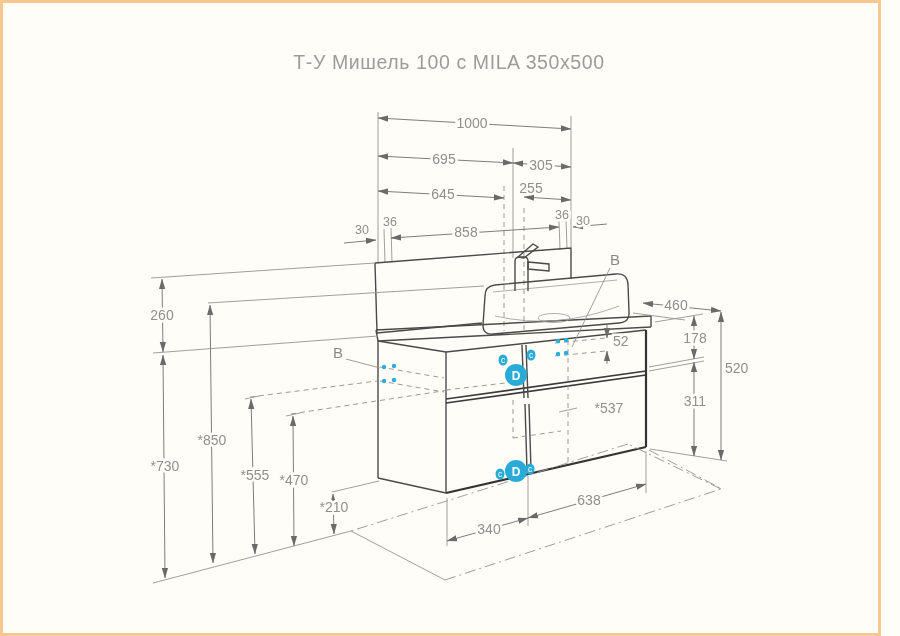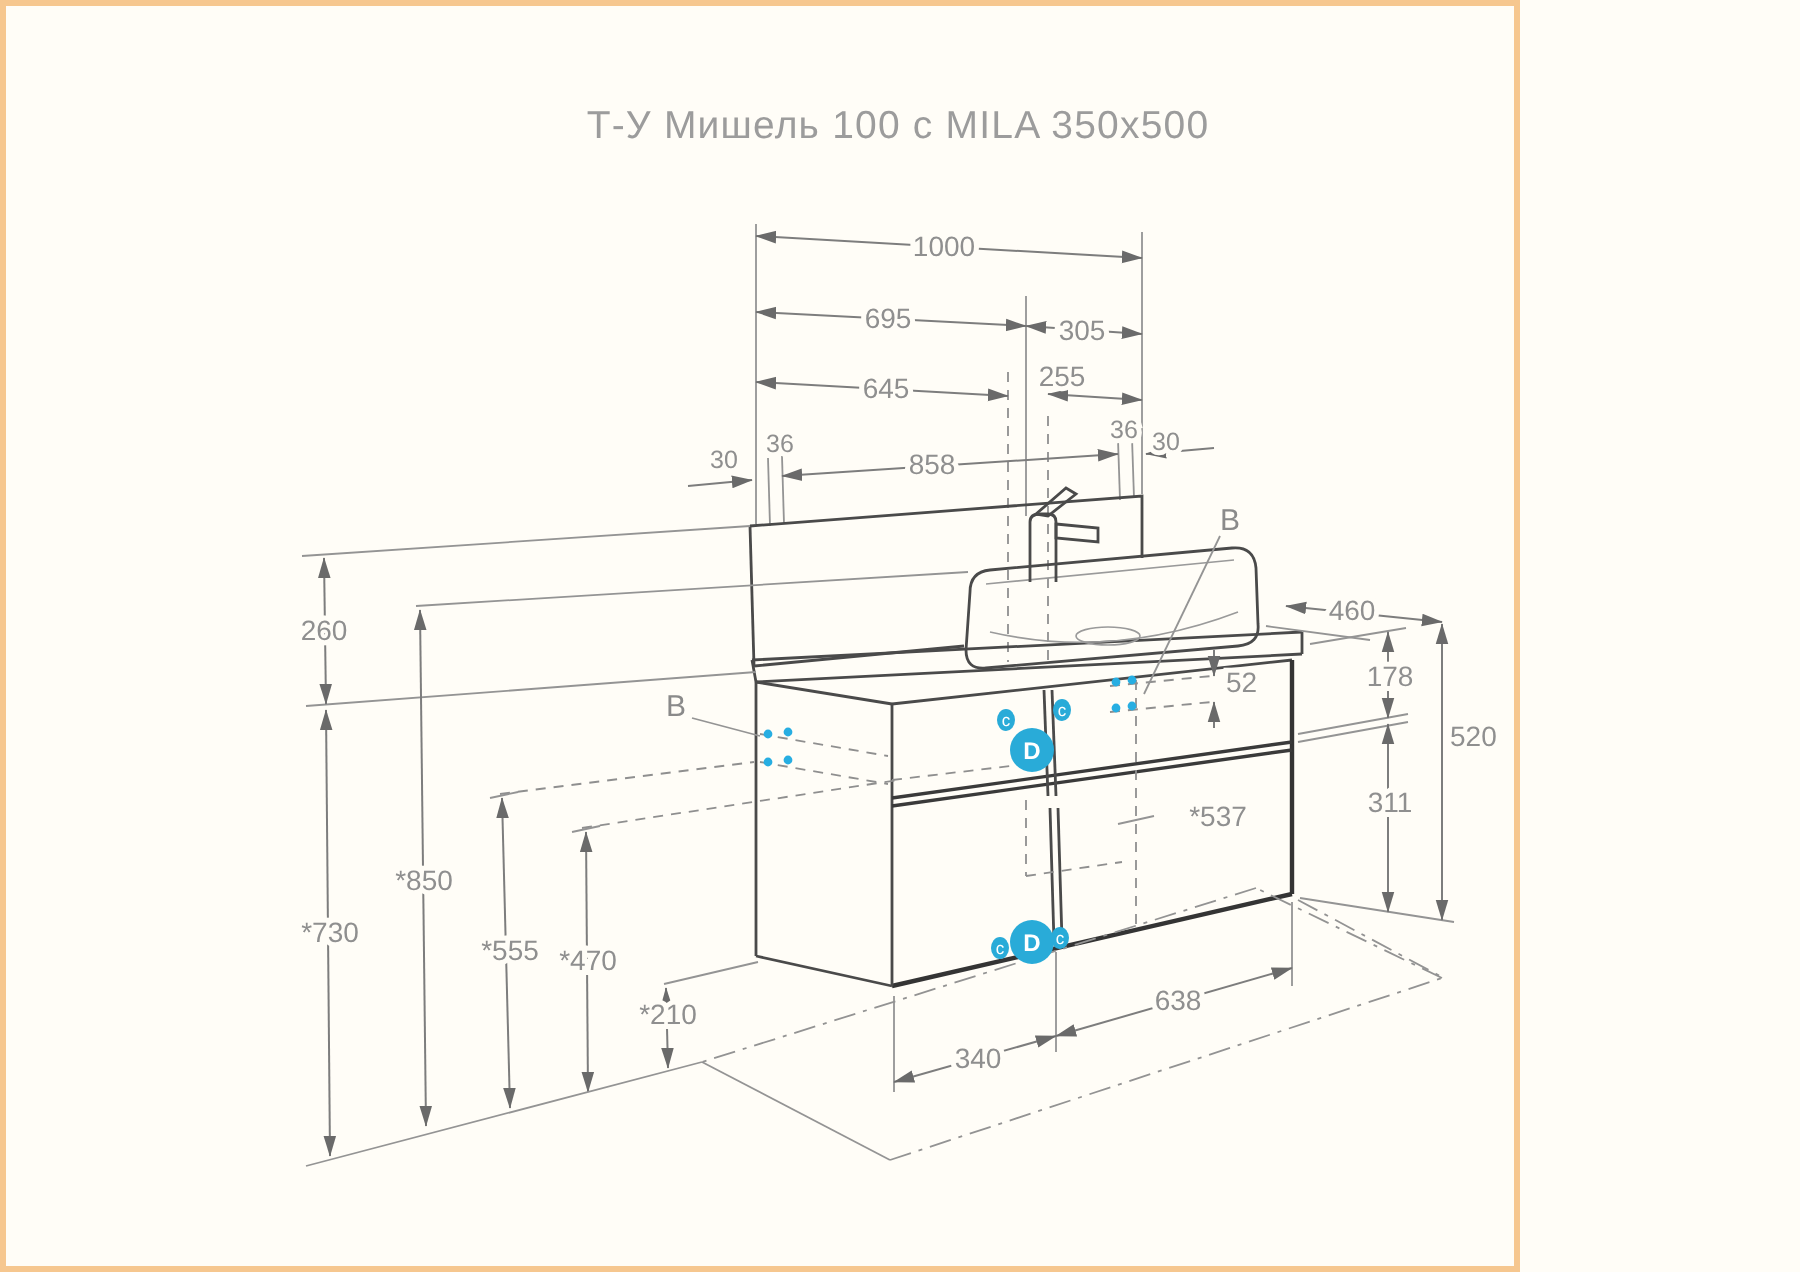--- a/index.html
+++ b/index.html
@@ -1,17 +1,17 @@
 <!DOCTYPE html>
 <html><head>
 <meta charset="utf-8">
 <style>
   html,body{margin:0;padding:0;background:#fffdf7;}
   .stage{
-    width:760px;height:636px;box-sizing:border-box;position:relative;
+    width:881px;height:636px;box-sizing:border-box;position:relative;
     background:#fffdf7;border:3px solid #f6c78f;overflow:hidden;
     font-family:"Liberation Sans",sans-serif;
   }
   svg{display:block;}
   text{font-family:"Liberation Sans",sans-serif;fill:#8f8f8f;}
   .title-t{font-size:19.5px;fill:#9c9c9c;letter-spacing:.6px;}
   .lbl{font-size:14px;text-anchor:middle;paint-order:stroke;stroke:#fffdf7;stroke-width:5px;}
   .lbl-s{font-size:12.5px;text-anchor:middle;paint-order:stroke;stroke:#fffdf7;stroke-width:5px;}
   .lbl-start{text-anchor:start;}
   .mk{font-size:15px;text-anchor:middle;fill:#8a8a8a;}

